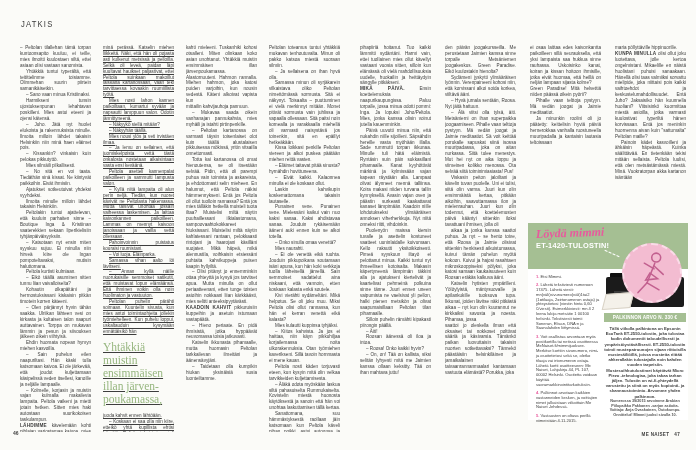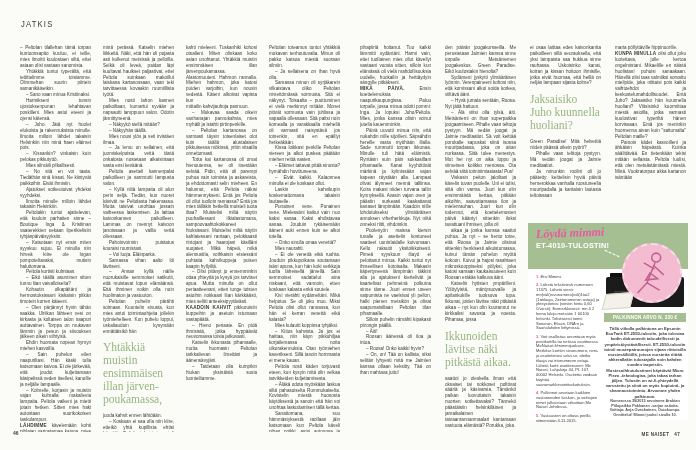--- a/index.html
+++ b/index.html
@@ -68,21 +68,21 @@
     <p class="bp">– Katsotaan nyt ensin miten syyskuu sujuu. Ei minulla niin hirveä kiire ole Ingan pompoteltavaksi, mutisin haluttomana.</p>
     <p class="bp">Peltola kurtisti kulmiaan.</p>
     <p class="bp">– Eikö täällä asuminen sitten tunnu liian vaivalloiselta?</p>
     <p class="bp">Kohautin olkapäitäni ja hermostuksissani kiskaisin pitkän timotein korren käteeni.</p>
     <p class="bp">– Olen pärjännyt hyvin tähän saakka. Ulriikan lähteen vesi on kirkasta ja kultaisen talon naapuri auttavainen. Torppa on mukavan lämmin ja pesun ja siivouksen jälkeen oikein viihtyisä.</p>
     <p class="bp">Ehdin huomata nopean hymyn miehen kasvoilla.</p>
     <p class="bp">– Sain puhelun eilen naapuriltasi. Hän käski tulla katsomaan kaivoa. Ei ole järkevää, että joudut kuljettamaan käsipelissä veden itsellesi, kanoille ja neljälle lampaalle.</p>
     <p class="bp">– Kolmelle, korjasin ja muistin vajan kulmalla makailevia lampaita. Peltola vaikeni ja mietti jotain hetken. Sitten mies haki autostaan suurikokoisen taskulampun.</p>
     <p class="bp ni"><strong>LÄHDIMME</strong> kävelemään kohti pihlajan varjostamaa kaivoa, mies edellä,</p>
   </div>
-<div class="col" style="left:103px;">
+<div class="col" style="left:103px;text-decoration:underline;">
     <p class="bp ni">minä perässä. Katselin miehen liikkeitä. Näki, että hän oli pojasta asti kulkenut metsissä ja pelloilla. Selkä oli leveä, paidan läpi kuultavat hauikset paljastivat, ettei Peltola suinkaan makoillut laiskana kartanossaan, vaan teki tarvittaessa kovaakin ruumiillista työtä.</p>
     <p class="bp">Mies nosti lahon kannen paikoiltaan, kumartui syvään ja napsautti lamppuun valon. Odotin jännittyneenä.</p>
     <p class="bp">– Näkyykö siellä mitään?</p>
     <p class="bp">– Näkyyhän täällä.</p>
     <p class="bp">Mies nousi ylös ja veti irvistäen ilmaa.</p>
     <p class="bp">– Ja lemu on sellainen, että juomiskelpoista vettä tästä onkalosta nostetaan aikaisintaan vasta ensi keväänä.</p>
     <p class="bp">Peltola asetteli kannenpalat paikoilleen ja sammutti lampusta valon.</p>
     <p class="bp">– Kyllä niitä lampaita oli alun perin neljä. Tiedän, kun nuoret kävivät ne Peltolasta hakemassa. Mutta taisivat unohtaa jossain vaiheessa laskemisen. Ja laittaa kaivonkannen paikoilleen. Lammas on mennyt kaivoon janoissaan ja vailla vettä ollessaan.</p>
     <p class="bp">Pahoinvoinnin puistatus kouraisi ruumistani.</p>
     <p class="bp">– Voi luoja. Eläinparka.</p>
@@ -137,40 +137,38 @@
     <p class="bp">– On, on! Tää on kallista, siksi selitän lyhyesti mitä me Jaimien kanssa ollaan keksitty. Tää on ihan mahtava juttu!</p>
   </div>
 <div class="col" style="left:445px;">
     <p class="bp ni">den päivän joogakursseilla. Me perustetaan Jaimien kanssa sinne torpalle Metsäniemen joogakeskus. Green Paradise. Eikö kuulostakin hienolta?</p>
     <p class="bp">Sydämeni jyskytti ylimääräisen lyönnin. Verenpaineeni kohosi niin, että korvissani alkoi soida korkea, viiltävä ääni.</p>
     <p class="bp">– Hyvä jumala sentään, Roosa. Nyt jäitä hattuun.</p>
     <p class="bp">– Älä viitsi olla tylsä, äiti. Metsäniemi on ihan superpaikka joogaamiseen. Pihalle vaan telttoja pystyyn. Mä vedän joogat ja Jaimie meditaatiot. Sä voit keittää porukalle sapuskat siinä isossa muuripadassa, joka on aitan nurkassa. Siitä tulee menestys. Mut hei nyt on aika loppu ja viimeinen kolikko menossa. Ota selvää siitä toiminimiasiasta! Pus!</p>
     <p class="bp">Viskasin peiton jaloiltani ja kävelin tuvan puolelle. Uni ei tulisi, siitä olin varma. Juuri kun olin ensimmäistä kertaa, pitkään aikoihin, saavuttamassa ilon ja mielenrauhan. Juuri kun olin todennut, että koettelemusten päivä kääntyi sittenkin iloksi tavattuani ihmisen, jolla oli</p>
     <p class="bp">aikaa ja jonka kanssa saattoi puhua. Ja nyt – se hento toive, että Roosa ja Jaimie olisivat sittenkin henkisesti aikuistumassa, kuivui tämän puhelun myötä kokoon. Kuivui ja hajosi rasahtaen mikroskooppiseksi pölyksi, joka katosi samaan kaukaisuuteen kuin Roosan eräkäs kalkuva ääni.</p>
     <p class="bp">Katselin hytisten ympärilleni. Yölöylyistä, mäntysuovalle ja apilankukille tuoksuva tupa. Ikkunat, joiden lävitse näki pitkästä aikaa – nyt kun olin kuurannut ne kirkkaiksi savusta ja noesta. Pihamaa, jossa</p>
-    <div class="pull-quote">Ikkunoiden lävitse näki pitkästä aikaa.</div>
     <p class="bp ni">saattoi jo oleskella ilman että oksaiset tai nokkoset polttivat sääriä ja käsivarsia. Tämänkö paikan luovuttaisin takaisin nuorten sotkettavaksi? Tännekö päästäisiin helsinkiläinen ja jamaikalainen taivaanrannanmaalari kantamaan vastuuta elämästä? Porukka, joka</p>
   </div>
 <div class="col short" style="left:530px;">
     <p class="bp ni">ei osaa laittaa edes kaivonkantta paikoilleen sillä seurauksella, että yksi lampaista saa hukkua sinne rauhassa. Uskoisinko kanat, koiran ja kissan hoitoon ihmisille, jotka eivät huomaa, että heillä on neljän lampaan sijasta kolme?</p>
-    <div class="pull-quote">Jaksaisiko Juho kuunnella huoliani?</div>
     <p class="bp ni">Green Paradise! Mitä helvettiä niiden päässä oikein pyörii?</p>
     <p class="bp">Pihalle vaan telttoja pystyyn. Mä vedän joogat ja Jaimie meditaatiot.</p>
     <p class="bp">Ja minunkin roolini oli jo päätetty: keittelisin hyviä päiviä hernerokkaa vanhalla ruostuneella muuripadalla ja kantaisin lautasia teltoissaan</p>
   </div>
 <div class="col short" style="left:615px;">
     <p class="bp ni">maria pöllyttäville hippinuorille.</p>
     <p class="bp ni"><strong>KUNPA MINULLA</strong> olisi ollut joku luotettava, jolle kertoa ongelmistani. Mikaelille en näistä huolistani puhuisi sanaakaan. Hänellä olisi taas valmiiksi sorvattu mielipide, joka niittaisi pois kaikki vaihtoehdot ja keskustelumahdollisuudet. Entä Juho? Jaksaisiko hän kuunnella huoliani? Viitsisinkö kuormittaa miestä asioilla, jotka varmasti kuulostivat typeriltä hänen korvissaan. Entä jos meninkin huomenna aivan kuin "sattumalta" Peltolan maille?</p>
     <p class="bp">Painoin kädet kasvoilleni ja ähkäisin häpeästä. Kuinka säälittävää. En tietenkään tekisi mitään sellaista. Peltola luulisi, että olen metsästämässä miestä. Minä. Vuokratorpan akka kartanon isäntään</p>
   </div>
 
 <div class="ad">
   <div class="ad-header">
     <div class="ad-script">Löydä mimmi</div>
-    <div class="ad-caps">ET-4010-TULOSTIN!</div>
+    <div class="ad-caps">ET-1420-TULOSTIN!</div>
   </div>
   <div class="dash-line"></div>
   <div class="printer">
     <div class="p-lid"></div>
     <div class="p-body"></div>
     <div class="p-slot"></div>
     <div class="p-paper"></div>
   </div>
   <div class="stamp-circle">
     <svg width="56" height="56" viewBox="0 0 40 40">

